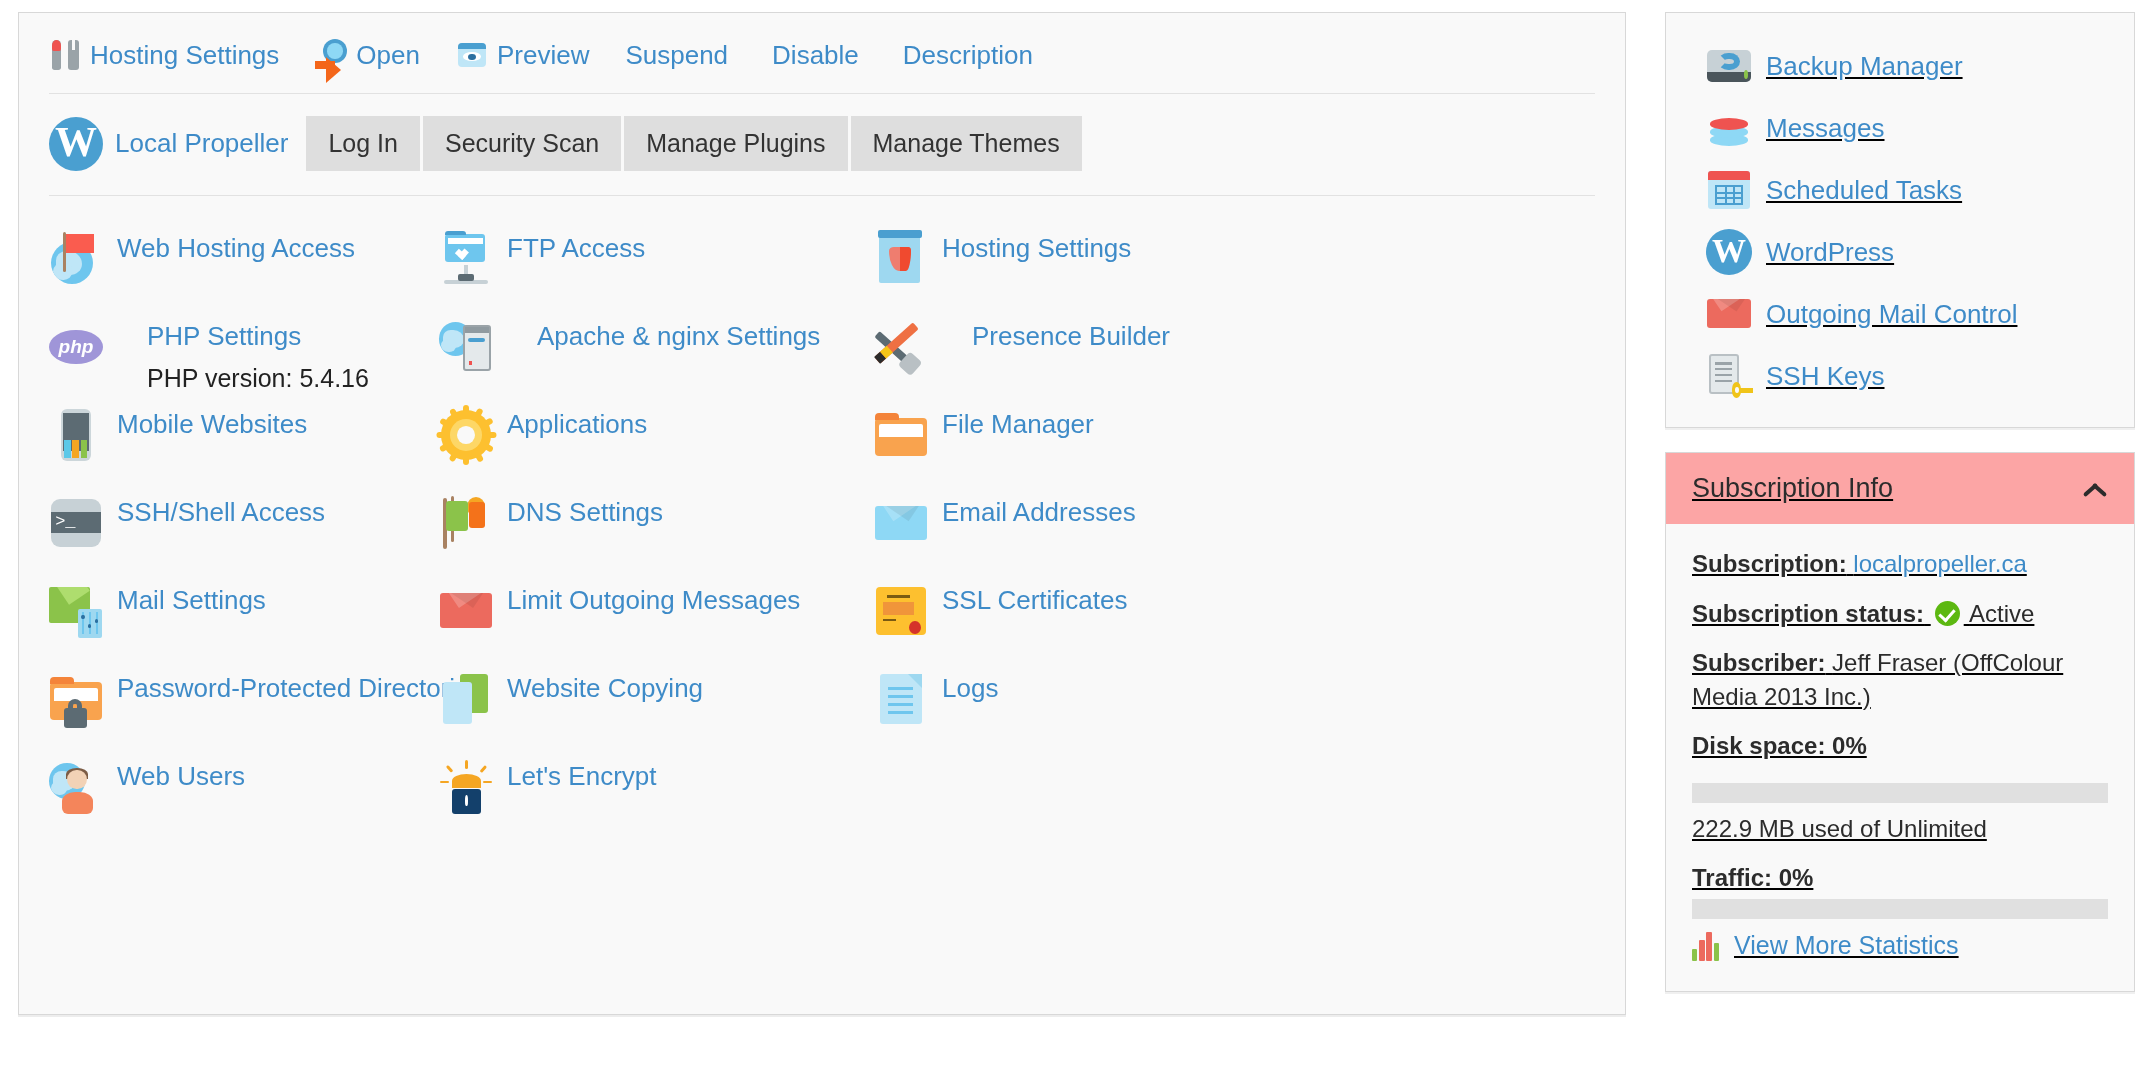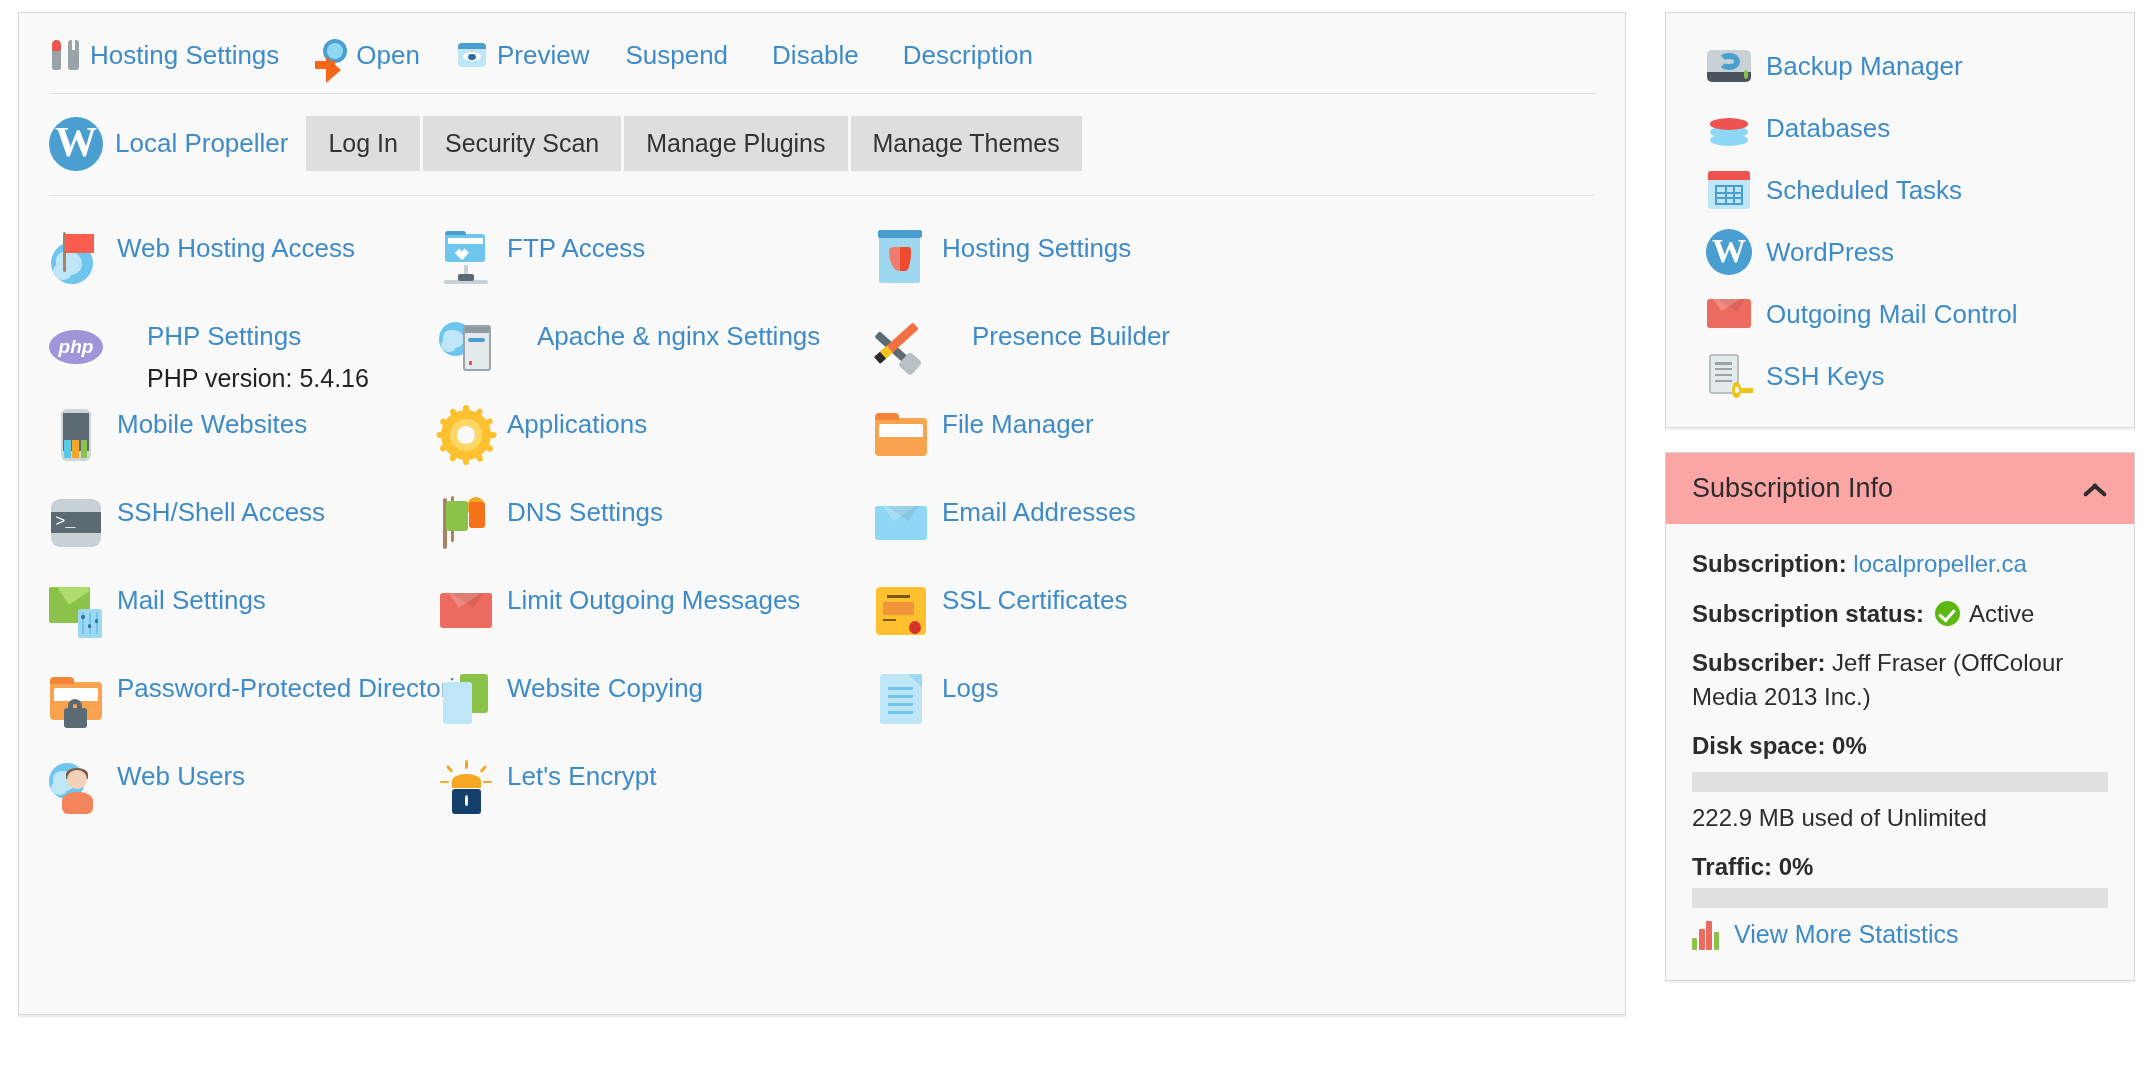--- a/index.html
+++ b/index.html
@@ -119,20 +119,21 @@
     margin-top: 13px;
     white-space: nowrap;
   }
   .gcell.empty { cursor: default; }
 
   
   .side {
     position: absolute;
     left: 1665px; top: 12px;
     width: 470px;
+    text-decoration: underline;
   }
   .side-panel {
     background: #f9f9f9;
     border: 1px solid #d8d8d8;
     box-shadow: 0 2px 0 rgba(0,0,0,0.06);
   }
   .side-links { padding: 22px 0 20px 0; }
   .side-link {
     display: flex;
     align-items: center;
@@ -687,21 +688,21 @@
         </div>
 
         <div class="side-link">
           <span class="ico">
             <span class="db">
               <span class="lyr" style="bottom:0"></span>
               <span class="lyr" style="bottom:22%"></span>
               <span class="lyr top2" style="bottom:44%"></span>
             </span>
           </span>
-          <span class="lbl">Databases</span>
+          <span class="lbl">Messages</span>
         </div>
 
         <div class="side-link">
           <span class="ico">
             <span class="cal">
               <span class="top"></span>
               <span class="grid">
                 <i style="left:33%;top:0;width:2px;height:100%"></i>
                 <i style="left:66%;top:0;width:2px;height:100%"></i>
                 <i style="top:33%;left:0;height:2px;width:100%"></i>
@@ -765,21 +766,21 @@
           <b>Subscription status:</b>
           <span class="check"></span>
           <span>Active</span>
         </div>
 
         <div class="sub-row">
           <b>Subscriber:</b>
           <span>Jeff Fraser (OffColour Media 2013 Inc.)</span>
         </div>
 
-        <div class="sub-row" style="margin-bottom:9px">
+        <div class="sub-row" style="margin-bottom:20px">
           <b>Disk space: 0%</b>
         </div>
         <div class="bar">
             <i style="width:0%"></i>
           </div>
         <div class="usage">222.9 MB used of Unlimited</div>
 
         <div class="sub-row" style="margin-bottom:4px">
           <b>Traffic: 0%</b>
         </div>

